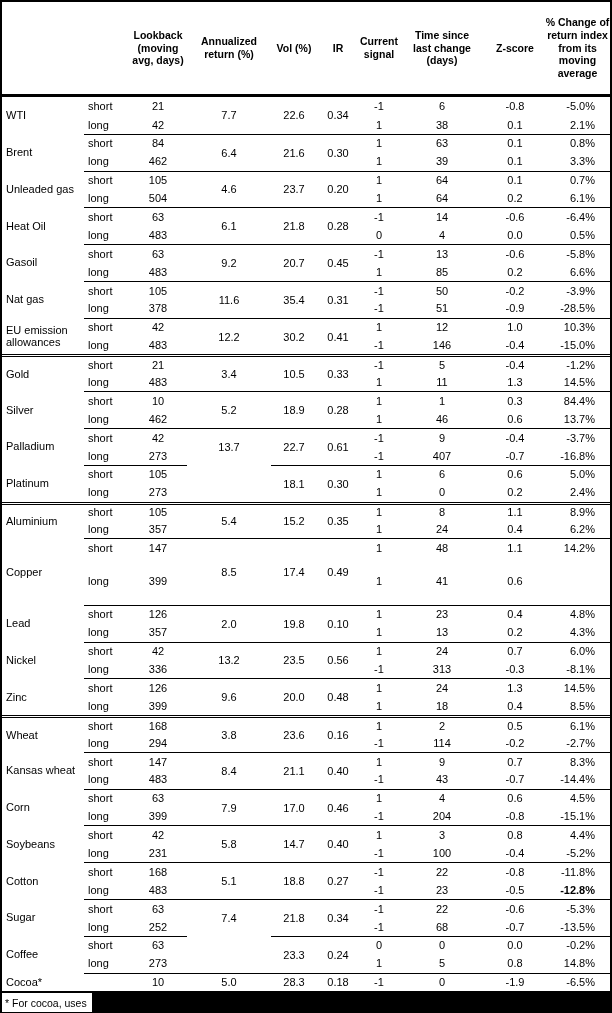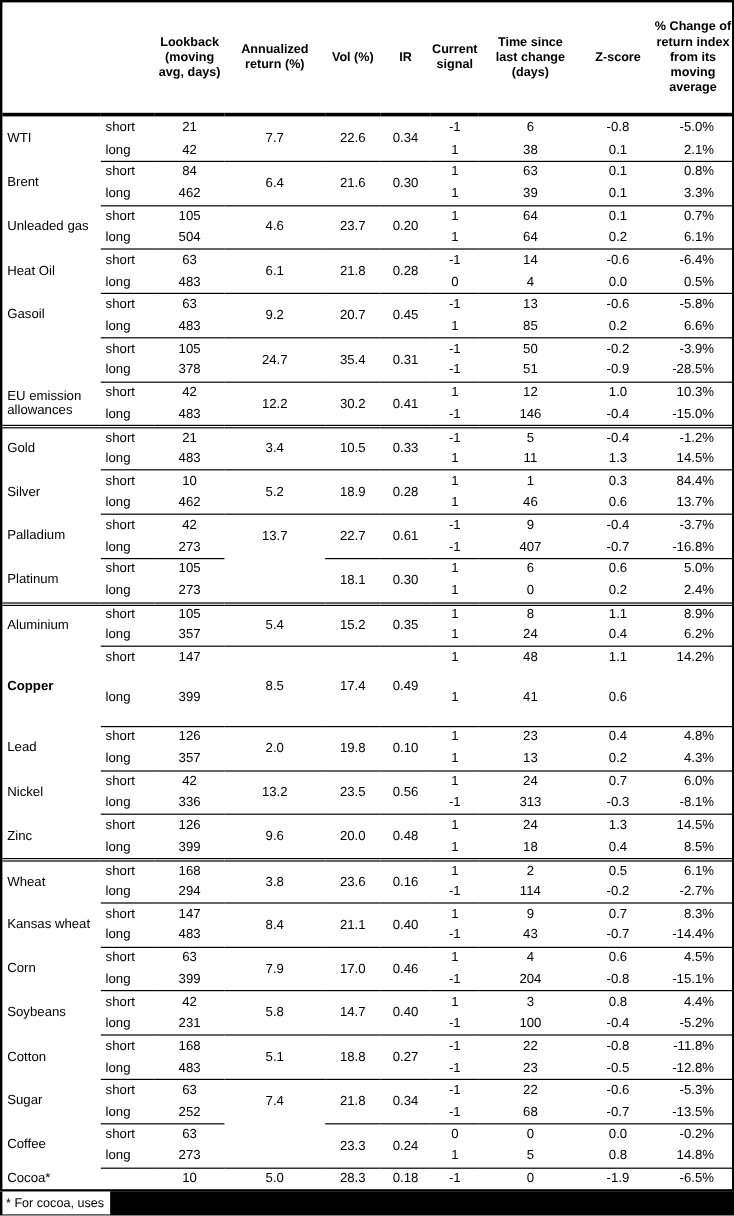--- a/index.html
+++ b/index.html
@@ -121,21 +121,22 @@
       <div class="cell csep" style="grid-area: 10 / 7;">-1</div>
       <div class="cell csep" style="grid-area: 10 / 8;">13</div>
       <div class="cell csep" style="grid-area: 10 / 9;">-0.6</div>
       <div class="cell pct csep" style="grid-area: 10 / 10;">-5.8%</div>
       <div class="cell left " style="grid-area: 11 / 2;">long</div>
       <div class="cell" style="grid-area: 11 / 3;">483</div>
       <div class="cell" style="grid-area: 11 / 7;">1</div>
       <div class="cell" style="grid-area: 11 / 8;">85</div>
       <div class="cell" style="grid-area: 11 / 9;">0.2</div>
       <div class="cell pct " style="grid-area: 11 / 10;">6.6%</div>
-      <div class="cell csep" style="grid-area: 12 / 4 / span 2;">24.7</div>
+      <div class="cell name " style="grid-area: 12 / 1 / span 2;">Nat gas</div>
+      <div class="cell csep" style="grid-area: 12 / 4 / span 2;">11.6</div>
       <div class="cell csep" style="grid-area: 12 / 5 / span 2;">35.4</div>
       <div class="cell csep" style="grid-area: 12 / 6 / span 2;">0.31</div>
       <div class="cell left csep" style="grid-area: 12 / 2;">short</div>
       <div class="cell csep" style="grid-area: 12 / 3;">105</div>
       <div class="cell csep" style="grid-area: 12 / 7;">-1</div>
       <div class="cell csep" style="grid-area: 12 / 8;">50</div>
       <div class="cell csep" style="grid-area: 12 / 9;">-0.2</div>
       <div class="cell pct csep" style="grid-area: 12 / 10;">-3.9%</div>
       <div class="cell left " style="grid-area: 13 / 2;">long</div>
       <div class="cell" style="grid-area: 13 / 3;">378</div>
@@ -231,21 +232,21 @@
       <div class="cell gsep" style="grid-area: 24 / 7;">1</div>
       <div class="cell gsep" style="grid-area: 24 / 8;">8</div>
       <div class="cell gsep" style="grid-area: 24 / 9;">1.1</div>
       <div class="cell pct gsep" style="grid-area: 24 / 10;">8.9%</div>
       <div class="cell left " style="grid-area: 25 / 2;">long</div>
       <div class="cell" style="grid-area: 25 / 3;">357</div>
       <div class="cell" style="grid-area: 25 / 7;">1</div>
       <div class="cell" style="grid-area: 25 / 8;">24</div>
       <div class="cell" style="grid-area: 25 / 9;">0.4</div>
       <div class="cell pct " style="grid-area: 25 / 10;">6.2%</div>
-      <div class="cell name " style="grid-area: 26 / 1 / span 2; font-weight: bold;">Copper</div>
+      <div class="cell name " style="grid-area: 26 / 1 / span 2;">Copper</div>
       <div class="cell csep" style="grid-area: 26 / 4 / span 2;">8.5</div>
       <div class="cell csep" style="grid-area: 26 / 5 / span 2;">17.4</div>
       <div class="cell csep" style="grid-area: 26 / 6 / span 2;">0.49</div>
       <div class="cell left csep" style="grid-area: 26 / 2;">short</div>
       <div class="cell csep" style="grid-area: 26 / 3;">147</div>
       <div class="cell csep" style="grid-area: 26 / 7;">1</div>
       <div class="cell csep" style="grid-area: 26 / 8;">48</div>
       <div class="cell csep" style="grid-area: 26 / 9;">1.1</div>
       <div class="cell pct csep" style="grid-area: 26 / 10;">14.2%</div>
       <div class="cell left " style="grid-area: 27 / 2;">long</div>
@@ -374,21 +375,21 @@
       <div class="cell csep" style="grid-area: 42 / 3;">168</div>
       <div class="cell csep" style="grid-area: 42 / 7;">-1</div>
       <div class="cell csep" style="grid-area: 42 / 8;">22</div>
       <div class="cell csep" style="grid-area: 42 / 9;">-0.8</div>
       <div class="cell pct csep" style="grid-area: 42 / 10;">-11.8%</div>
       <div class="cell left " style="grid-area: 43 / 2;">long</div>
       <div class="cell" style="grid-area: 43 / 3;">483</div>
       <div class="cell" style="grid-area: 43 / 7;">-1</div>
       <div class="cell" style="grid-area: 43 / 8;">23</div>
       <div class="cell" style="grid-area: 43 / 9;">-0.5</div>
-      <div class="cell pct " style="grid-area: 43 / 10;">-12.8%</div>
+      <div class="cell pct " style="grid-area: 43 / 10; font-weight: bold;">-12.8%</div>
       <div class="cell name " style="grid-area: 44 / 1 / span 2;">Sugar</div>
       <div class="cell csep" style="grid-area: 44 / 4 / span 2;">7.4</div>
       <div class="cell csep" style="grid-area: 44 / 5 / span 2;">21.8</div>
       <div class="cell csep" style="grid-area: 44 / 6 / span 2;">0.34</div>
       <div class="cell left csep" style="grid-area: 44 / 2;">short</div>
       <div class="cell csep" style="grid-area: 44 / 3;">63</div>
       <div class="cell csep" style="grid-area: 44 / 7;">-1</div>
       <div class="cell csep" style="grid-area: 44 / 8;">22</div>
       <div class="cell csep" style="grid-area: 44 / 9;">-0.6</div>
       <div class="cell pct csep" style="grid-area: 44 / 10;">-5.3%</div>

